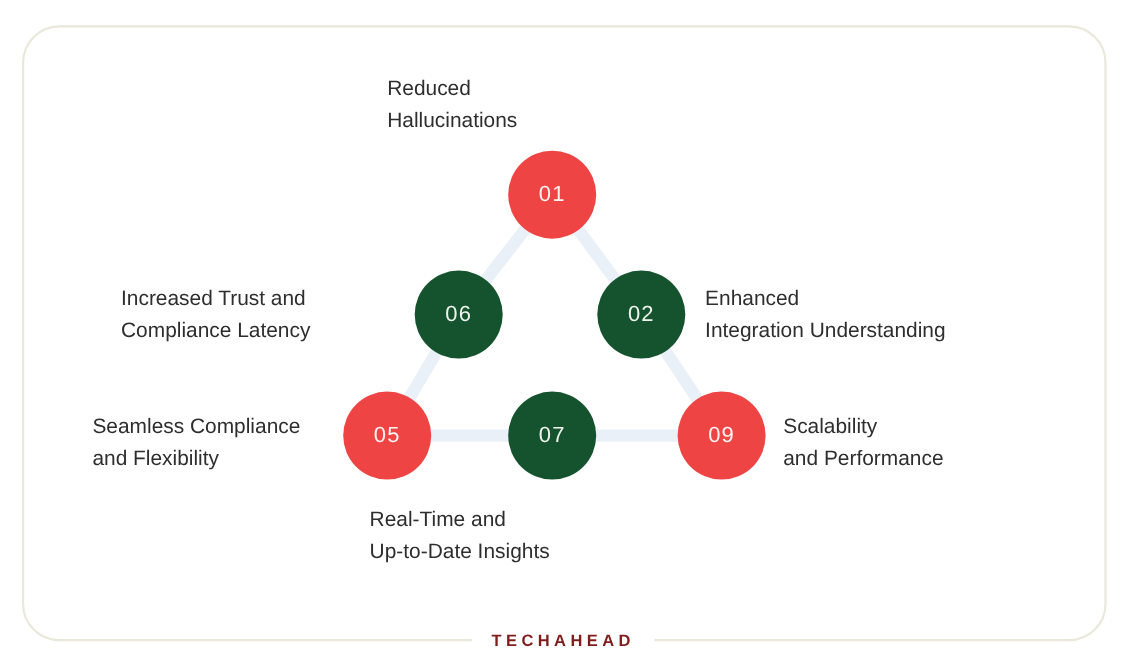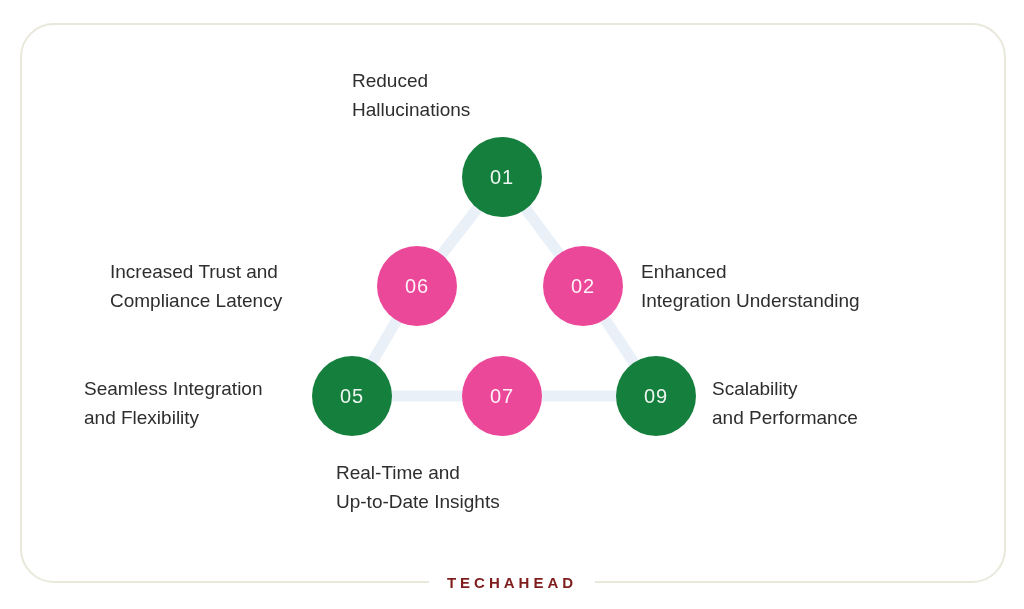--- a/index.html
+++ b/index.html
@@ -24,22 +24,22 @@
   }
   .circle {
     position: absolute;
     width: 80px; height: 80px;
     border-radius: 50%;
     display: flex; align-items: center; justify-content: center;
     font-size: 20px;
     letter-spacing: 1px;
     color: rgba(255,255,255,0.93);
   }
-  .circle.green { background: #15803d; }
-  .circle.blue  { background: #ec4899; }
+  .circle.green { background: #ef4444; }
+  .circle.blue  { background: #14532d; }
   .c01 { left: 462px; top: 137px; }
   .c06 { left: 377px; top: 246px; }
   .c02 { left: 543px; top: 246px; }
   .c05 { left: 312px; top: 356px; }
   .c04 { left: 462px; top: 356px; }
   .c03 { left: 616px; top: 356px; }
   .label {
     position: absolute;
     color: #2e2e2e;
     font-size: 19px;
@@ -109,21 +109,21 @@
   <div>Increased Trust and</div>
   <div>Compliance Latency</div>
 </div>
 
 <div class="label l02">
   <div>Enhanced</div>
   <div>Integration Understanding</div>
 </div>
 
 <div class="label l05">
-  <div>Seamless Integration</div>
+  <div>Seamless Compliance</div>
   <div>and Flexibility</div>
 </div>
 
 <div class="label l03">
   <div>Scalability</div>
   <div>and Performance</div>
 </div>
 
 <div class="label center l04">
   <div>Real-Time and</div>

